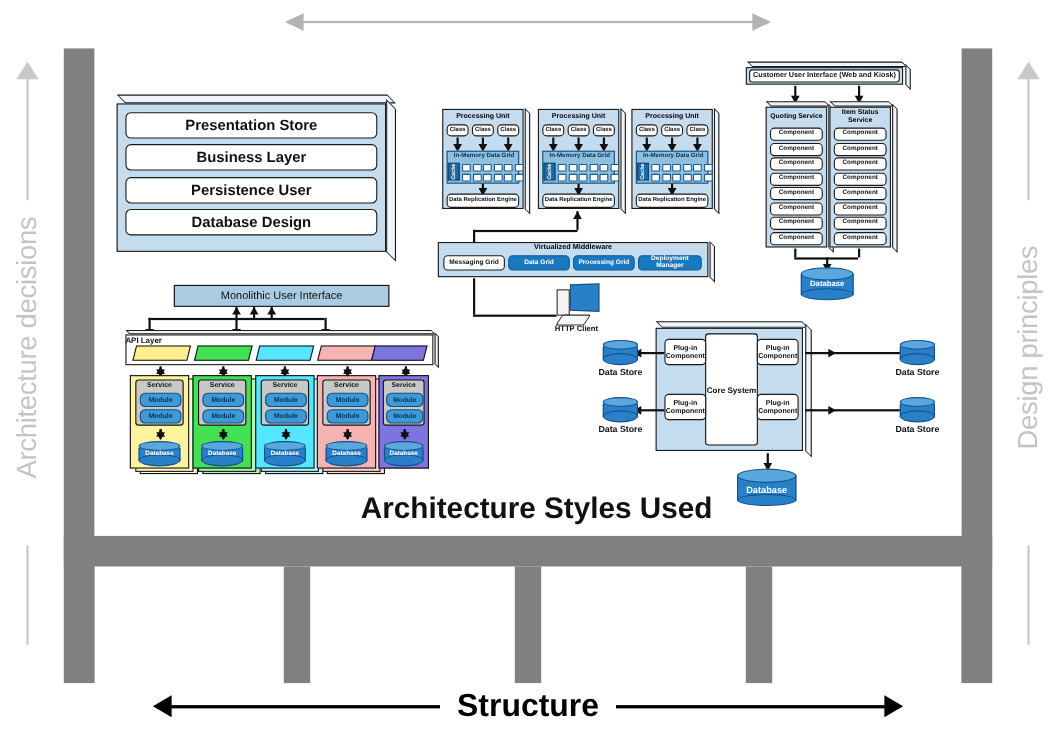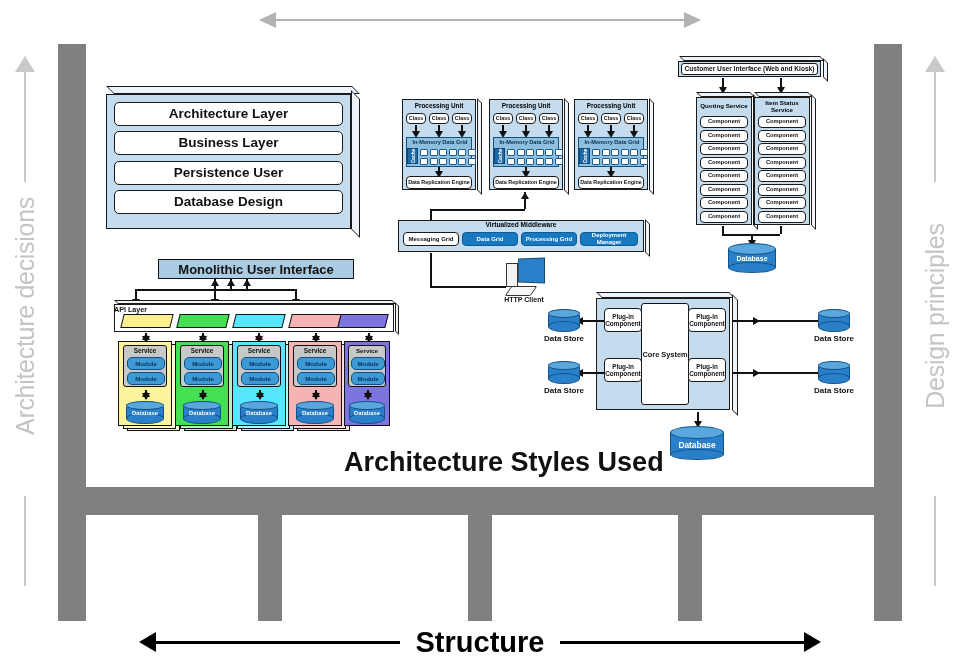--- a/index.html
+++ b/index.html
@@ -200,21 +200,21 @@
 <div class="abs pillar" style="left:58px;top:487px;width:844px;height:28px;"></div>
 <div class="abs pillar" style="left:258px;top:515px;width:24px;height:106px;"></div>
 <div class="abs pillar" style="left:468px;top:515px;width:24px;height:106px;"></div>
 <div class="abs pillar" style="left:678px;top:515px;width:24px;height:106px;"></div>
 <div class="abs panel" style="left:86px;top:44px;width:788px;height:443px;"></div>
 
 <div class="abs" style="left:106px;top:86px;width:254px;height:147px;">
   <div class="abs" style="left:8px;top:0;width:246px;height:8px;background:#eef4f9;border:1.5px solid #1a1a1a;transform:skewX(45deg);transform-origin:left bottom;"></div>
   <div class="abs" style="right:0;top:4px;width:9px;height:139px;background:#eef4f9;border:1.5px solid #1a1a1a;transform:skewY(45deg);transform-origin:left top;"></div>
   <div class="abs" style="left:0;top:8px;width:245px;height:135px;background:#c5dcee;border:1.5px solid #1a1a1a;"></div>
-  <div class="pill" style="left:8px;top:16px;width:229px;height:24px;font-size:13.5px;border-radius:5px;">Architecture Layer</div>
+  <div class="pill" style="left:8px;top:16px;width:229px;height:24px;font-size:13.5px;border-radius:5px;">Presentation Store</div>
   <div class="pill" style="left:8px;top:45px;width:229px;height:24px;font-size:13.5px;border-radius:5px;">Business Layer</div>
   <div class="pill" style="left:8px;top:75px;width:229px;height:24px;font-size:13.5px;border-radius:5px;">Persistence User</div>
   <div class="pill" style="left:8px;top:104px;width:229px;height:24px;font-size:13.5px;border-radius:5px;">Database Design</div>
 </div>
 
 <div class="abs" style="left:402px;top:96px;width:80px;height:96px;">
   <div class="abs" style="right:0;top:2px;width:5px;height:92px;background:#eef4f9;border:1.2px solid #1a1a1a;transform:skewY(45deg);transform-origin:left top;"></div>
   <div class="abs" style="left:0;top:3px;width:74px;height:91px;background:#c5dcee;border:1.3px solid #1a1a1a;"></div>
   <div class="abs lbl-c" style="left:0;top:5px;width:74px;height:10px;font-size:6.4px;font-weight:bold;">Processing Unit</div>
   <div class="pill" style="left:4px;top:17px;width:20px;height:11px;font-size:5.4px;">Class</div>
@@ -410,21 +410,21 @@
 <div class="abs ar v" style="left:751px;top:234px;height:7px;"></div>
 <div class="abs ahead-d" style="left:747.5px;top:240px;"></div>
 <div class="cyl" style="left:728px;top:243px;width:48px;height:30px;">
   <div class="body"></div>
     <div class="bot"></div>
     <div class="top"></div>
   <div class="cap" style="font-size:7px;">Database</div>
 </div>
 
 <div class="abs" style="left:158px;top:259px;width:196px;height:20px;background:#a9cce3;border:1.4px solid #111;display:flex;align-items:center;justify-content:center;">
-  <span style="font-size:13px;font-weight:bold;color:#111;">Monolithic User Interface</span>
+  <span style="font-size:10px;font-weight:normal;color:#111;">Monolithic User Interface</span>
 </div>
 
 <div class="abs ar h" style="left:135px;top:289px;width:160px;"></div>
 <div class="abs ar v" style="left:135px;top:289px;height:11px;"></div>
 <div class="abs ahead-d" style="left:131.5px;top:299px;"></div>
 <div class="abs ar v" style="left:295px;top:289px;height:11px;"></div>
 <div class="abs ahead-d" style="left:291.5px;top:299px;"></div>
 <div class="abs ar v" style="left:214px;top:279px;height:11px;"></div>
 <div class="abs ahead-u" style="left:210.5px;top:279px;"></div>
 <div class="abs ar v" style="left:230px;top:279px;height:11px;"></div>
@@ -613,21 +613,21 @@
 
 <div class="abs ar v" style="left:697px;top:412px;height:12px;"></div>
 <div class="abs ahead-d" style="left:693.5px;top:421px;"></div>
 <div class="cyl" style="left:670px;top:426px;width:54px;height:34px;">
   <div class="body"></div>
     <div class="bot"></div>
     <div class="top" style="height:13px;"></div>
   <div class="cap" style="font-size:8.4px;">Database</div>
 </div>
 
-<div class="abs styles-title" style="left:344px;top:447px;">Architecture Styles Used</div>
+<div class="abs styles-title" style="left:328px;top:447px;">Architecture Styles Used</div>
 
 <div class="abs axis-bottom">
   <div class="harrow black left">
       <i class="head"></i>
     </div>
   <div class="lbl">Structure</div>
   <div class="harrow black right">
       <i class="head"></i>
     </div>
 </div>

